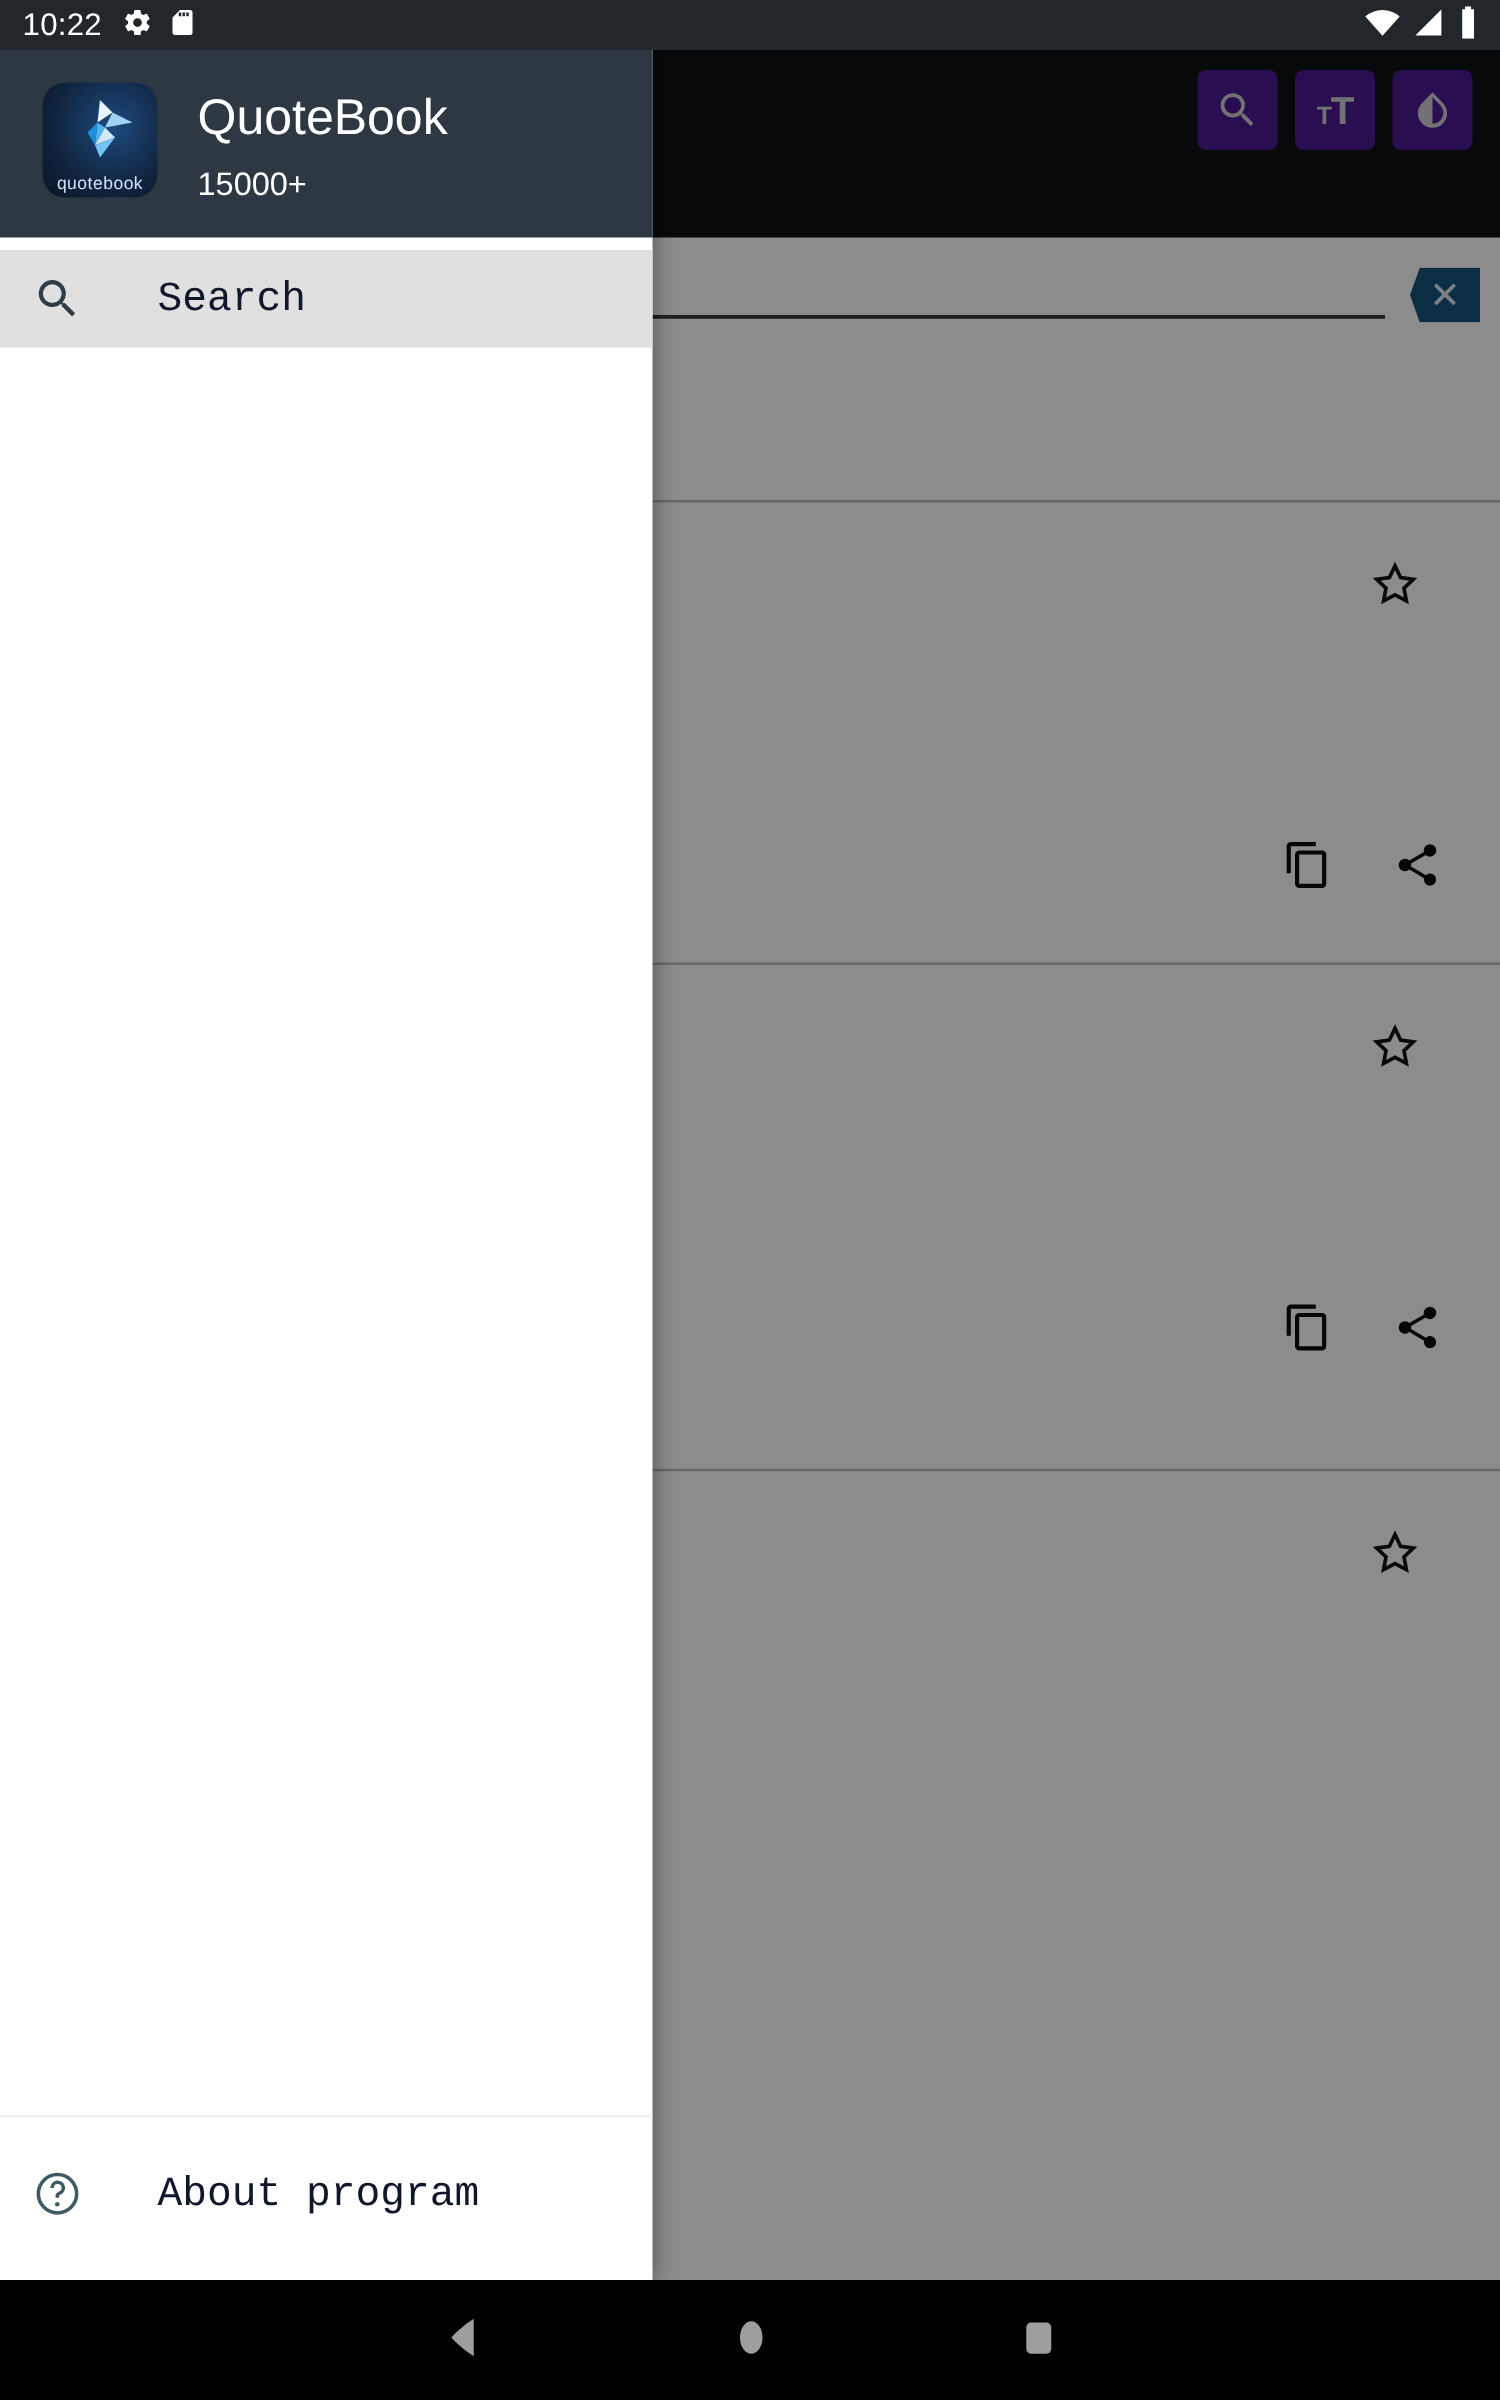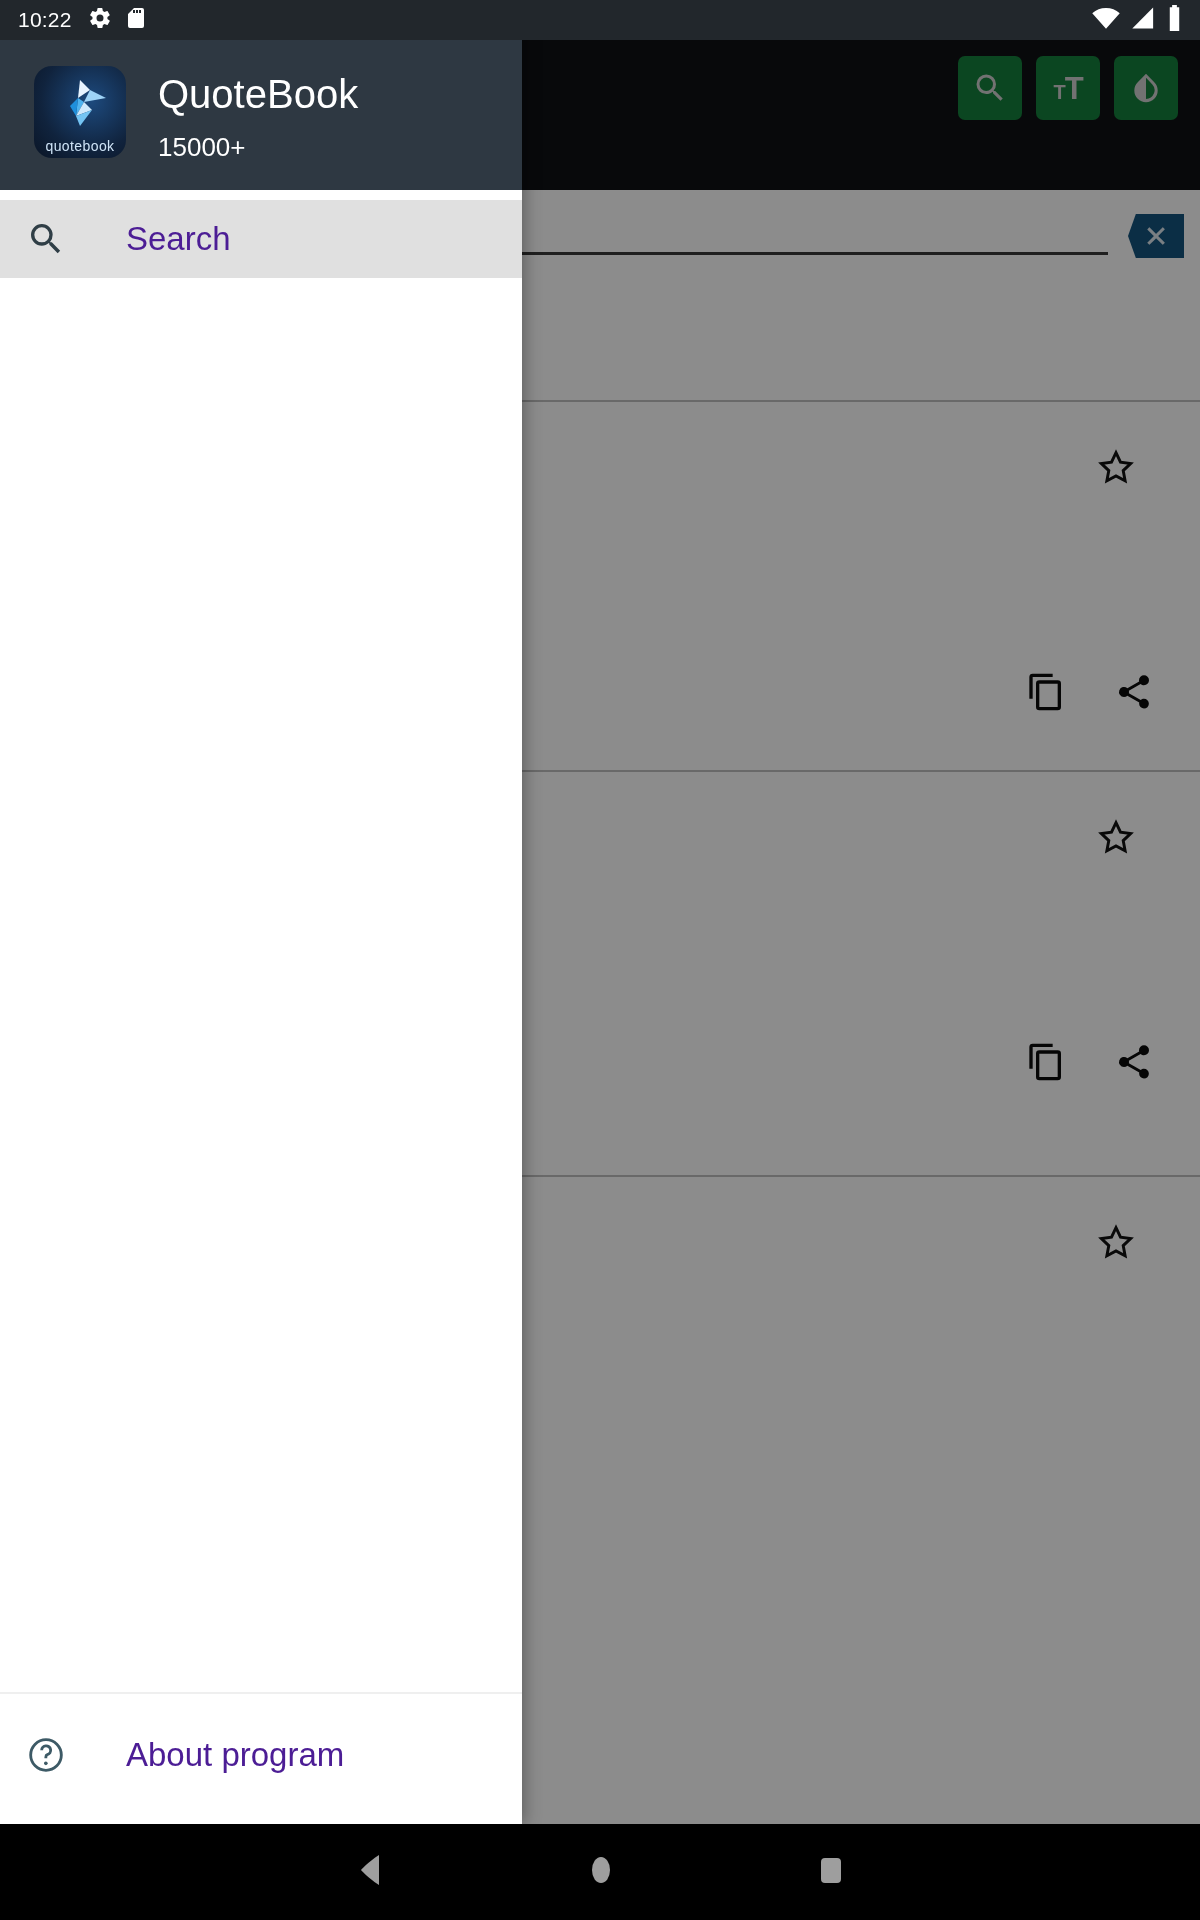--- a/index.html
+++ b/index.html
@@ -6,21 +6,21 @@
   html,body { width:1200px; height:1920px; background:#000; overflow:hidden; }
   body { font-family:"Liberation Sans", sans-serif; }
 
   #screen { position:relative; width:1200px; height:1920px; background:#fff; overflow:hidden; }
 
   
   #app-bg { position:absolute; inset:0 0 96px 0; background:#ffffff; }
 
   #appbar { position:absolute; top:0; left:0; right:0; height:190px; background:#101214; }
   #appbar-actions { position:absolute; right:22px; top:56px; display:flex; gap:14px; }
-  .tb-btn { width:64px; height:64px; border-radius:7px; background:#15803d;
+  .tb-btn { width:64px; height:64px; border-radius:7px; background:#4c1d95;
             display:flex; align-items:center; justify-content:center; }
   .tb-btn svg { width:36px; height:36px; fill:#cfcfcf; }
   .tb-btn .tt { color:#cfcfcf; font-size:31px; font-weight:700; letter-spacing:-1px; line-height:1; }
   .tb-btn .tt small { font-size:20px; }
 
   #searchrow { position:absolute; top:200px; left:0; right:0; height:90px; }
   #search-underline { position:absolute; left:30px; right:92px; top:52px; height:3px; background:#3a3a3a; }
   #search-text { position:absolute; left:34px; top:8px; font-size:33px; color:#222; }
   #clear-chip { position:absolute; right:16px; top:14px; width:56px; height:44px;
                 background:#14557f; color:#dfe8ee; font-size:30px;
@@ -34,21 +34,21 @@
   .q-text { position:absolute; left:30px; right:30px; font-size:32px; color:#1d1d1d;
             line-height:1.17; }
   .q-actions { position:absolute; right:46px; display:flex; gap:48px; }
   .q-actions svg { width:40px; height:40px; fill:#0c0c0c; }
 
   #scrim { position:absolute; inset:0 0 96px 0; background:rgba(0,0,0,0.45); }
 
   
   #statusbar { position:absolute; top:0; left:0; right:0; height:40px; background:#22272c;
                display:flex; align-items:center; padding:0 18px; z-index:40; }
-  #sb-time { color:#fff; font-size:21px; font-weight:400; letter-spacing:.2px; }
+  #sb-time { color:#fff; font-size:25px; font-weight:400; letter-spacing:.2px; }
   #sb-left-icons { display:flex; align-items:center; gap:12px; margin-left:16px; }
   #sb-left-icons svg { width:24px; height:24px; fill:#fff; }
   #sb-right { margin-left:auto; display:flex; align-items:center; gap:10px; }
   #sb-right svg { height:26px; fill:#fff; }
 
   
   #drawer { position:absolute; top:0; left:0; width:522px; height:1824px; background:#fff;
             z-index:30; box-shadow:2px 0 16px rgba(0,0,0,.35); display:flex; flex-direction:column; }
   #drawer-header { height:190px; background:#2e3842; position:relative; flex:none; }
   #app-icon { position:absolute; left:34px; top:66px; width:92px; height:92px; border-radius:18px;
@@ -59,21 +59,21 @@
   #app-icon .brand { position:absolute; left:0; right:0; bottom:4px; text-align:center;
                      color:#cfe4f7; font-size:14px; letter-spacing:.4px; }
   #app-title { position:absolute; left:158px; top:72px; color:#fff; font-size:40px; font-weight:400; }
   #app-sub { position:absolute; left:158px; top:132px; color:#fff; font-size:26px; }
 
   #nav-top { padding-top:10px; flex:none; }
   .nav-item { display:flex; align-items:center; height:78px; padding-left:26px; }
   .nav-item.selected { background:#e0e0e0; }
   .nav-ico { width:58px; display:flex; align-items:center; justify-content:flex-start; }
   .nav-ico svg { width:40px; height:40px; }
-  .nav-label { margin-left:42px; font-size:33px; color:#4c1d95; }
+  .nav-label { margin-left:42px; font-size:33px; color:#0f172a;font-family:Liberation Mono, monospace; }
 
   #nav-spacer { flex:1 1 auto; }
   #nav-bottom { border-top:2px solid #efefef; padding:22px 0 30px 0; flex:none; }
   #nav-bottom .nav-item { height:78px; }
 
   
   #navbar { position:absolute; left:0; right:0; bottom:0; height:96px; background:#000;
             display:flex; align-items:center; justify-content:center; gap:200px; z-index:50; }
   .nav-gly { fill:#9e9e9e; }
 </style>

